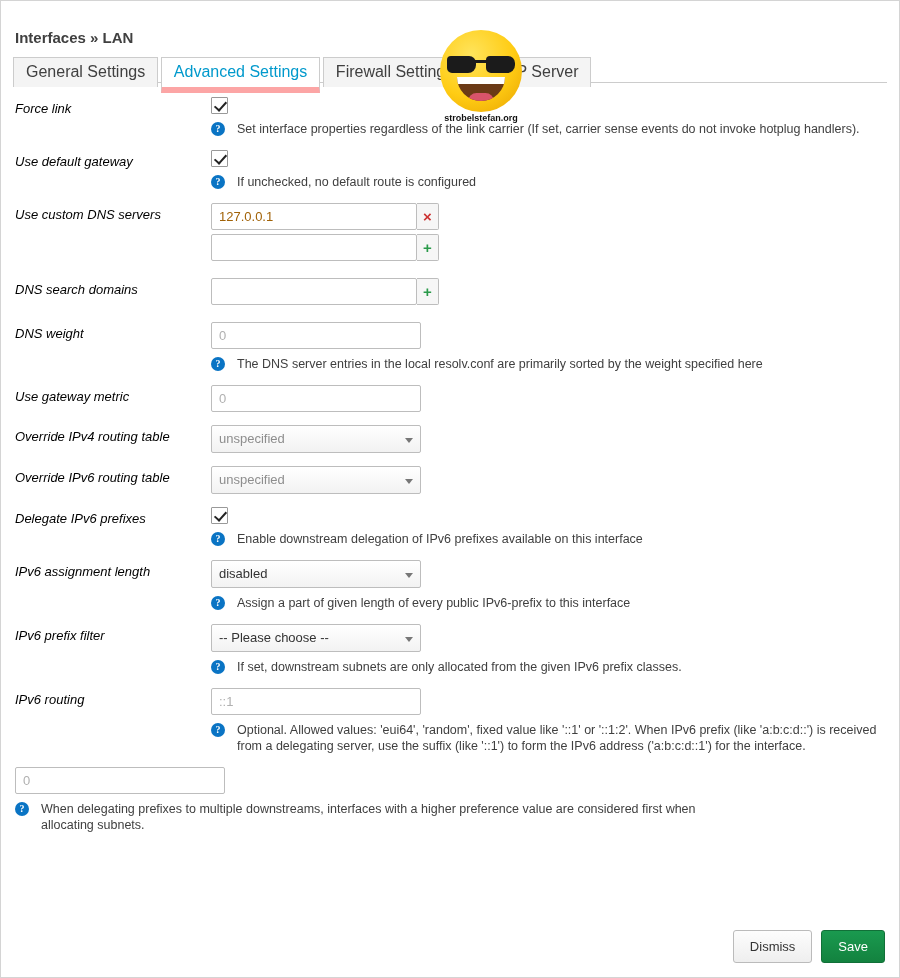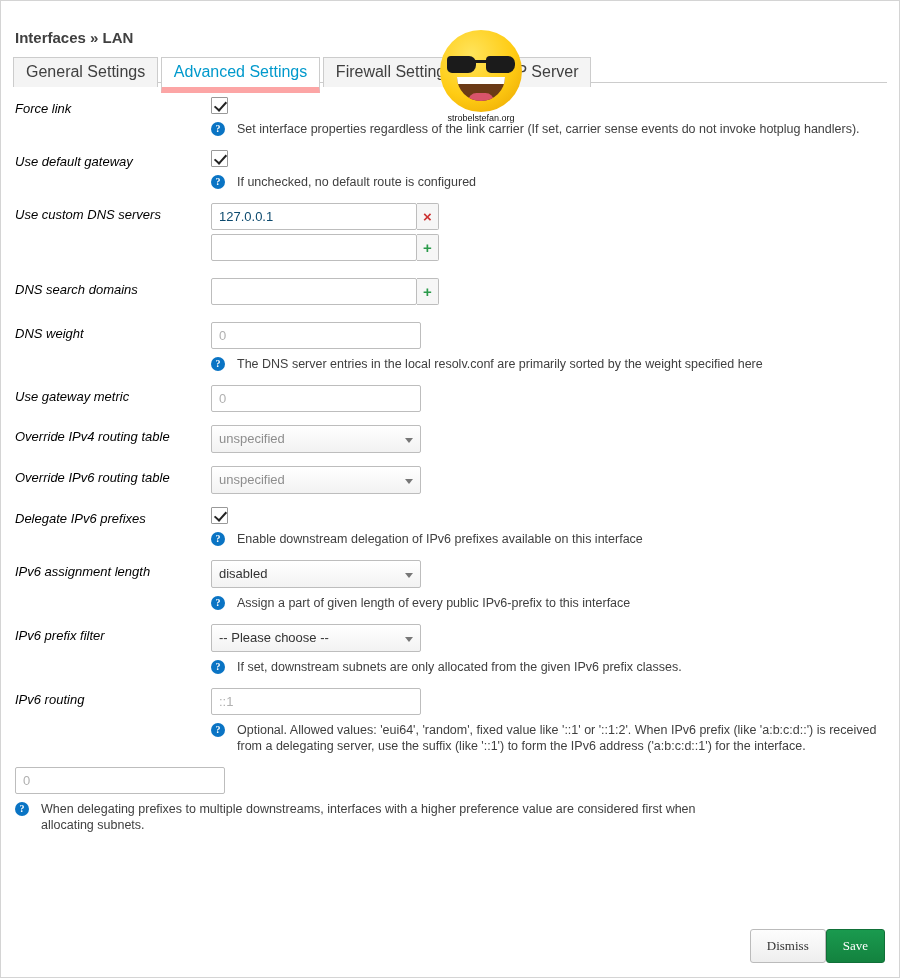--- a/index.html
+++ b/index.html
@@ -118,21 +118,21 @@
   }
   
   input.txt, .fake-input {
     width: 210px;
     height: 27px;
     border: 1px solid #bdbdbd;
     background: #ffffff;
     padding: 3px 7px;
     font-size: 13px;
     font-family: "Liberation Sans", sans-serif;
-    color: #0c4a6e;
+    color: #a16207;
     border-radius: 2px;
     outline: none;
   }
   input.txt::placeholder { color: #b0b0b0; }
   .dnsrow { display: flex; align-items: center; margin-bottom: 4px; }
   .dnsrow input.txt { width: 206px; }
   .side-btn {
     width: 22px; height: 27px;
     border: 1px solid #bdbdbd;
     border-left: none;
@@ -170,22 +170,21 @@
     border-left: 4px solid transparent;
     border-right: 4px solid transparent;
     border-top: 5px solid #777777;
   }
   
   .footer {
     position: absolute;
     right: 14px;
     bottom: 14px;
     display: flex;
-    gap: 0;
-    font-family: Liberation Serif, serif;
+    gap: 9px;
   }
   .btn {
     padding: 8px 16px;
     font-size: 13px;
     border-radius: 3px;
     cursor: pointer;
     border: 1px solid #bbbbbb;
     background: linear-gradient(#fdfdfd, #eeeeee);
     color: #333333;
   }
@@ -247,21 +246,21 @@
   }
   .wm-tongue {
     position: absolute;
     left: 11px; bottom: -7px;
     width: 26px; height: 15px;
     background: #d8546a;
     border-radius: 13px 13px 10px 10px;
   }
   .wm-label {
     font-size: 9px;
-    font-weight: normal;
+    font-weight: bold;
     color: #111111;
     margin-top: 1px;
     font-family: "Liberation Sans", sans-serif;
   }
 </style>
 </head>
 <body>
 
 <div id="page">
 

